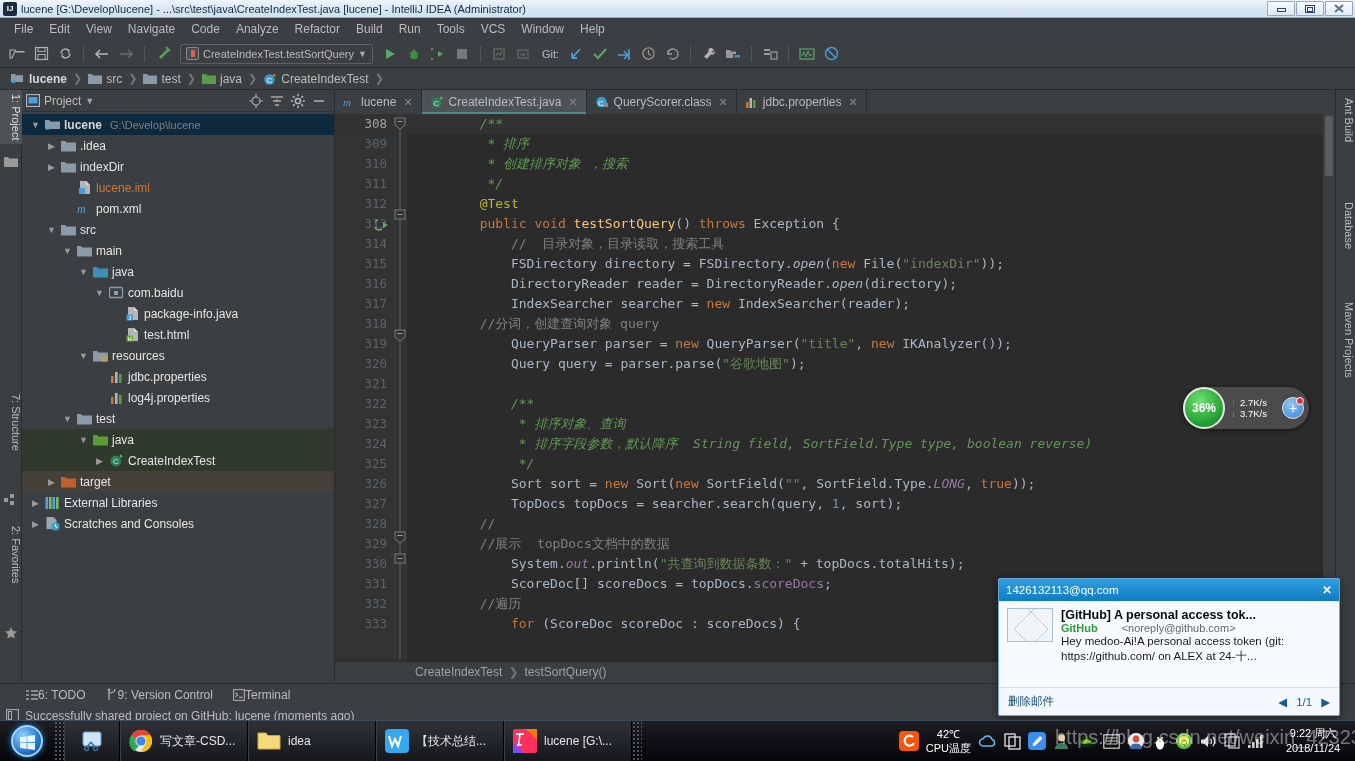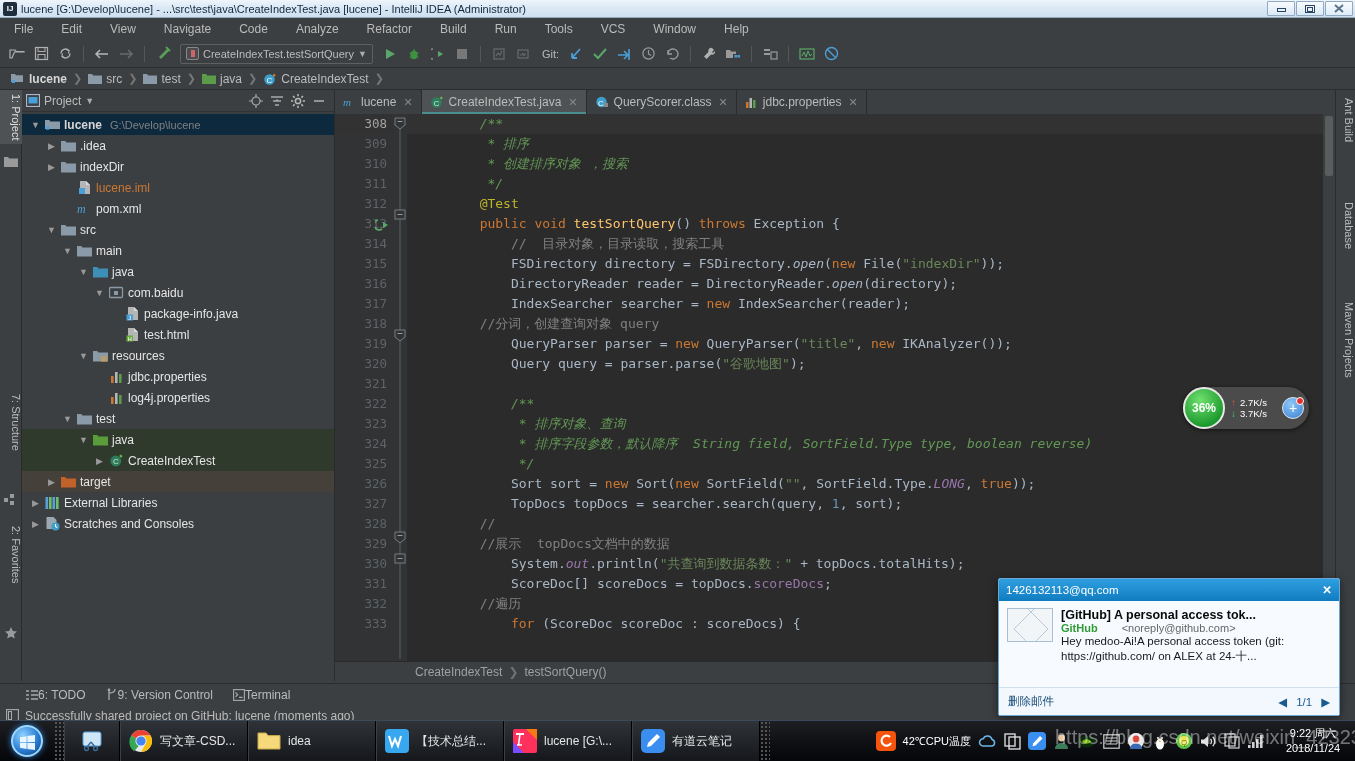--- a/index.html
+++ b/index.html
@@ -30,21 +30,21 @@
   #win-controls .wbtn{
     width:28px;height:15px;border:1px solid #8fa9c2;
     background:linear-gradient(to bottom,#f7fbfe,#dbe9f6);
     display:flex;align-items:center;justify-content:center;
     font-size:10px;color:#334; border-radius:1px;
   }
   #win-controls .wbtn.close{background:linear-gradient(to bottom,#f9fcfe,#dfecf8);}
   
   #menubar{
     height:22px;background:#3c3f41;display:flex;align-items:center;
-    padding-left:6px;gap:12px;
+    padding-left:6px;gap:0px;
   }
   #menubar .mi{padding:2px 8px;color:#bbbbbb;font-size:12px;}
   
   #toolbar{
     height:28px;background:#3c3f41;display:flex;align-items:center;
     padding-left:6px;gap:2px;border-bottom:1px solid #2b2b2b;
   }
   .tb-icon{width:22px;height:22px;display:flex;align-items:center;justify-content:center;}
   .tb-sep{width:1px;height:16px;background:#555;margin:0 5px;}
   #runconfig{
@@ -142,21 +142,21 @@
   .grip{width:10px;background-image:radial-gradient(#555 1px,transparent 1px);background-size:4px 4px;}
   .tbtn{
     min-width:128px;display:flex;align-items:center;gap:7px;padding:0 8px;
     background:linear-gradient(to bottom,#2f3338,#15171b);
     border-left:1px solid #3b4045;border-right:1px solid #000;
     color:#e6e6e6;font-size:12px;
   }
   .tbtn.small{min-width:56px;justify-content:center;}
   .tbtn span{white-space:nowrap;overflow:hidden;text-overflow:ellipsis;max-width:92px;}
   #tray{flex:1;display:flex;align-items:center;justify-content:flex-end;gap:7px;padding-right:6px;color:#e8e8e8;}
-  #cpu-temp{display:flex;flex-direction:row;align-items:center;font-size:11px;line-height:14px;color:#fff;}
+  #cpu-temp{display:flex;flex-direction:column;align-items:center;font-size:11px;line-height:14px;color:#fff;}
   #clock{display:flex;flex-direction:column;align-items:center;font-size:11px;line-height:15px;color:#fff;padding-left:6px;min-width:78px;}
   
   #netspeed{
     position:absolute;left:1183px;top:387px;width:126px;height:42px;
     background:#4b4b4b;border-radius:21px;display:flex;align-items:center;
     box-shadow:0 1px 4px rgba(0,0,0,.6);
   }
   #netspeed .dial{
     width:42px;height:42px;border-radius:50%;flex:none;
     background:radial-gradient(circle at 40% 30%,#6fe06f,#1f9c2f 70%,#167a24);
@@ -993,27 +993,20 @@
   <div class="tbtn">
     <svg width="24" height="24" viewBox="0 0 24 24">
         <rect width="24" height="24" rx="2" fill="#fe315d"></rect>
         <path d="M13 0h11v11z" fill="#f97a12"></path>
         <path d="M0 13v11h11z" fill="#7b4bff"></path>
         <rect x="3" y="4" width="8" height="2" fill="#fff"></rect>
         <path d="M7 5l-1.5 11M4 16h5" stroke="#fff" stroke-width="1.6" fill="none"></path>
       </svg>
     <span>lucene [G:\...</span>
   </div>
-  <div class="tbtn">
-    <svg width="24" height="24" viewBox="0 0 24 24">
-        <rect width="24" height="24" rx="5" fill="#3a8ef0"></rect>
-        <path d="M16 5l3 3-9 9-4 1 1-4z" fill="#fff"></path>
-      </svg>
-    <span>有道云笔记</span>
-  </div>
   <div class="grip"></div>
   <div id="tray">
     <span>
       <svg width="20" height="20" viewBox="0 0 20 20">
           <rect width="20" height="20" rx="4" fill="#f4540c"></rect>
           <path d="M14 6a5 5 0 1 0 1 6" fill="none" stroke="#fff" stroke-width="2.2"></path>
         </svg>
       </span>
     <div id="cpu-temp">
       <span>42℃</span>

